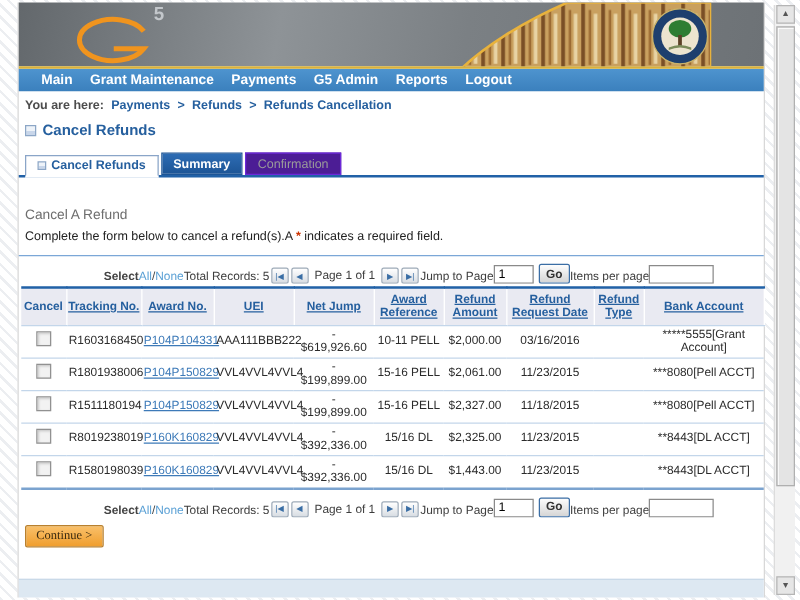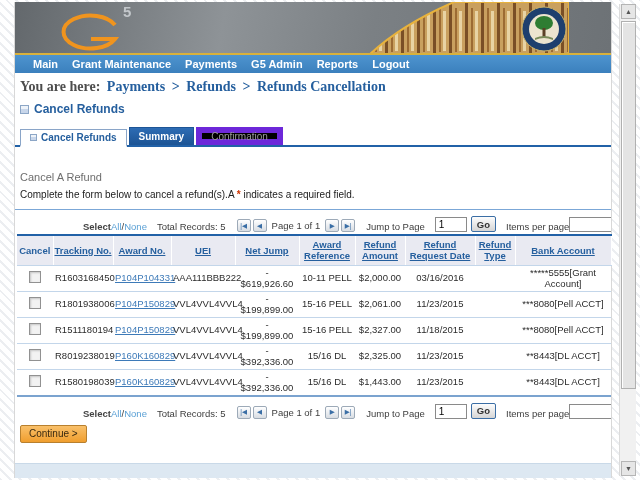--- a/index.html
+++ b/index.html
@@ -24,42 +24,42 @@
   .tagline .hl { color:#f0941e; }
   .swoosh { position:absolute; right:42px; top:0; }
   .seal { position:absolute; right:44px; top:4px; }
   
   .navbar {
     height:18px; background:linear-gradient(#4e94cf,#3b80bd);
     display:flex; align-items:center; padding-left:18px; column-gap:14px;
   }
   .navbar a { color:#ffffff; font-size:11px; font-weight:bold; text-decoration:none; cursor:pointer; }
   
-  .breadcrumb { padding:6px 0 0 5px; font-size:14px; color:#4d4d4d; font-weight:bold;font-family:Liberation Serif, serif; }
+  .breadcrumb { padding:6px 0 0 5px; font-size:10px; color:#4d4d4d; font-weight:bold; }
   .breadcrumb a { color:#255f9e; text-decoration:none; cursor:pointer; }
   .breadcrumb .sep { color:#255f9e; margin:0 3px; }
   .page-title { margin:7px 0 0 5px; display:flex; align-items:center; font-size:12px; font-weight:bold; color:#255f9e; }
   .bullet-icon { width:9px; height:9px; margin-right:5px; border:1px solid #8ca6c6; background:linear-gradient(#eef3f9 50%,#c8d6ea 50%); display:inline-block; }
   
   .tabbar { margin-top:11px; padding-left:5px; display:flex; align-items:flex-end; border-bottom:2px solid #2161a7; height:20px; }
   .tab { height:18px; display:flex; align-items:center; padding:0 9px; font-size:10px; margin-right:2px; cursor:pointer; }
   .tab.active { background:#ffffff; border:1px solid #8aa5c8; border-bottom:2px solid #ffffff; margin-bottom:-2px; color:#255f9e; font-weight:bold; }
   .tab.active .bullet-icon { width:7px; height:7px; margin-right:4px; }
   .tab.blue { background:linear-gradient(#2d6cb4,#1d5596); color:#ffffff; font-weight:bold; border:1px solid #1d5596; }
-  .tab.disabled { background:#000000; color:#9a9a9a; border:6px solid #6d28d9; }
+  .tab.disabled { background:#4c1d95; color:#9a9a9a; border:1px solid #6d28d9; }
   
   .form-heading { margin:24px 0 0 5px; font-size:11px; color:#6e6e6e; }
   .instruction { margin:6px 0 0 5px; font-size:10px; color:#222222; }
   .instruction .req { color:#cc3300; font-weight:bold; }
   .divider { margin-top:9px; border-top:1px solid #7ba7d7; }
   .requests-heading { margin:12px 0 0 5px; font-size:11px; color:#6e6e6e; }
   
   .pagebar { display:flex; align-items:flex-end; font-size:9.5px; color:#3d3d3d; padding-left:68px; margin-top:2px; height:20px; white-space:nowrap; overflow:hidden; }
   .pagebar .grp { display:flex; align-items:center; }
-  .pagebar .mL { margin-left:10px; }
+  .pagebar .mL { }
   .sel-label { font-weight:bold; color:#444444; }
   .lnk-light { color:#5aa0d5; text-decoration:none; cursor:pointer; }
   .pg-btn { width:14px; height:13px; margin:0 1px; display:flex; align-items:center; justify-content:center;
     font-size:6.5px; color:#3a6ea5; background:linear-gradient(#ffffff,#d8dde3); border:1px solid #9daab8; border-radius:2px; cursor:pointer; }
   .page-status { margin:0 4px; }
   .jump-input { width:32px; height:15px; border:1px solid #8a8a8a; font-size:10px; padding-left:3px; font-family:"Liberation Sans",sans-serif; }
   .go-btn { height:16px; padding:0 5px; margin-left:4px; font-size:9.5px; font-weight:bold; color:#333;
     background:linear-gradient(#fdfdfd,#d5d5d5); border:1px solid #3b6ea5; border-radius:2px; cursor:pointer; }
   .items-input { width:52px; height:15px; border:1px solid #8a8a8a; font-size:10px; font-family:"Liberation Sans",sans-serif; }
   
@@ -68,21 +68,21 @@
   .refunds th { background:#e9eaf2; color:#255f9e; font-size:9.5px; font-weight:bold; text-align:center;
     border-right:1px solid #ffffff; border-bottom:1px solid #c3d6ea; padding:3px 1px; height:30px; cursor:pointer; }
   .refunds th.u { text-decoration:underline;margin-top:48px; }
   .refunds td { font-size:9.5px; color:#2b2b2b; text-align:center; border-bottom:1px solid #c3d6ea; padding:1px 2px; height:25px; line-height:11.5px; }
   .refunds a.award { color:#3d7ab8; text-decoration:underline; cursor:pointer; }
   .c1{width:36px}.c2{width:60px}.c3{width:58px}.c4{width:64px}.c5{width:64px}.c6{width:56px}.c7{width:50px}.c8{width:70px}.c9{width:40px}.c10{width:96px}
   .refunds input[type=checkbox] { appearance:none; -webkit-appearance:none; width:12px; height:12px;
     border:1px solid #919191; background:#f2f2f2; box-shadow:inset 1px 1px 2px rgba(0,0,0,0.18); cursor:pointer; }
   
   .continue-btn { margin:6px 0 0 5px; height:18px; padding:0 8px; font-size:10px; color:#3a2a10;
-    background:linear-gradient(#f9c06a,#f09e2e); border:1px solid #b8802e; border-radius:2px; cursor:pointer; font-family:Liberation Sans, sans-serif; }
+    background:linear-gradient(#f9c06a,#f09e2e); border:1px solid #b8802e; border-radius:2px; cursor:pointer; font-family:Liberation Serif, serif; }
   .footer-strip { position:absolute; left:0; right:0; bottom:0; height:15px; background:#dde8f2; border-top:1px solid #c9d9e8; }
   
   .scrollbar { position:absolute; right:4px; top:4px; width:17px; height:472px; background:#f1f1f1; border-left:1px solid #dcdcdc; }
   .sb-btn { position:absolute; left:1px; width:15px; height:15px; background:#e6e6e6; border:1px solid #b5b5b5;
     color:#555; font-size:7px; display:flex; align-items:center; justify-content:center; cursor:pointer; }
   .sb-up { top:0; } .sb-down { bottom:0; }
   .sb-thumb { position:absolute; left:1px; top:17px; width:15px; height:368px; background:#e4e4e4;
     border:1px solid #b0b0b0; box-shadow:inset 1px 1px 0 #ffffff; cursor:pointer; }
 </style>
 </head>

